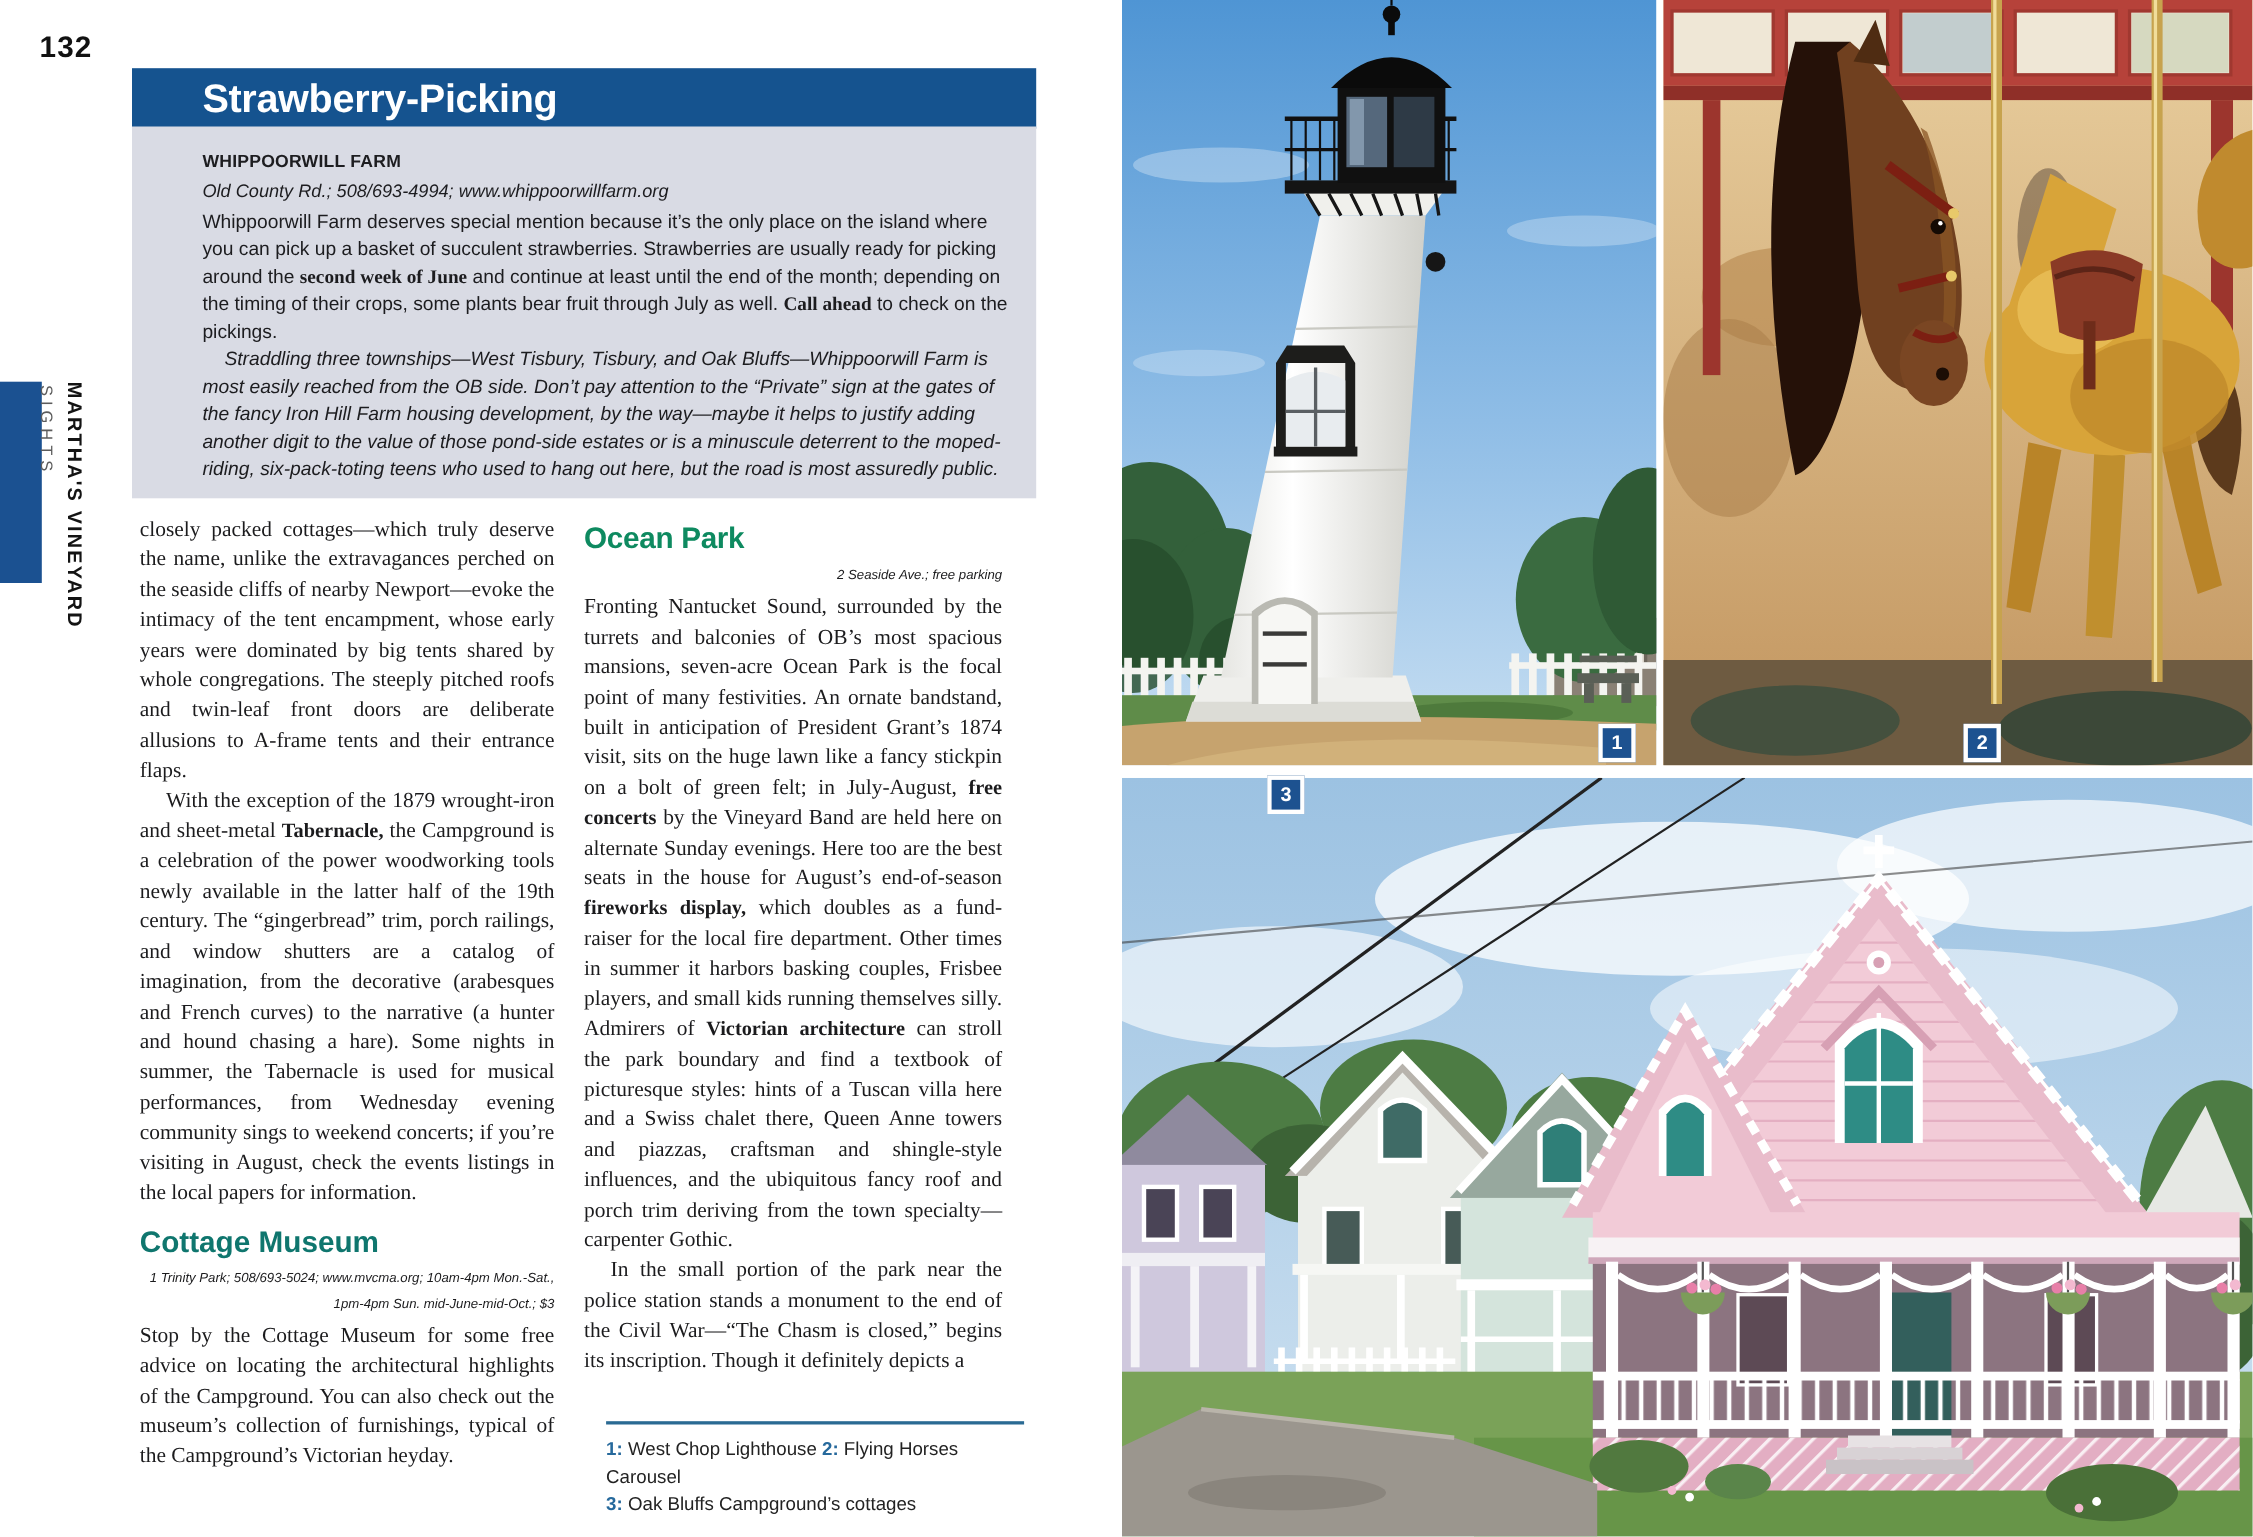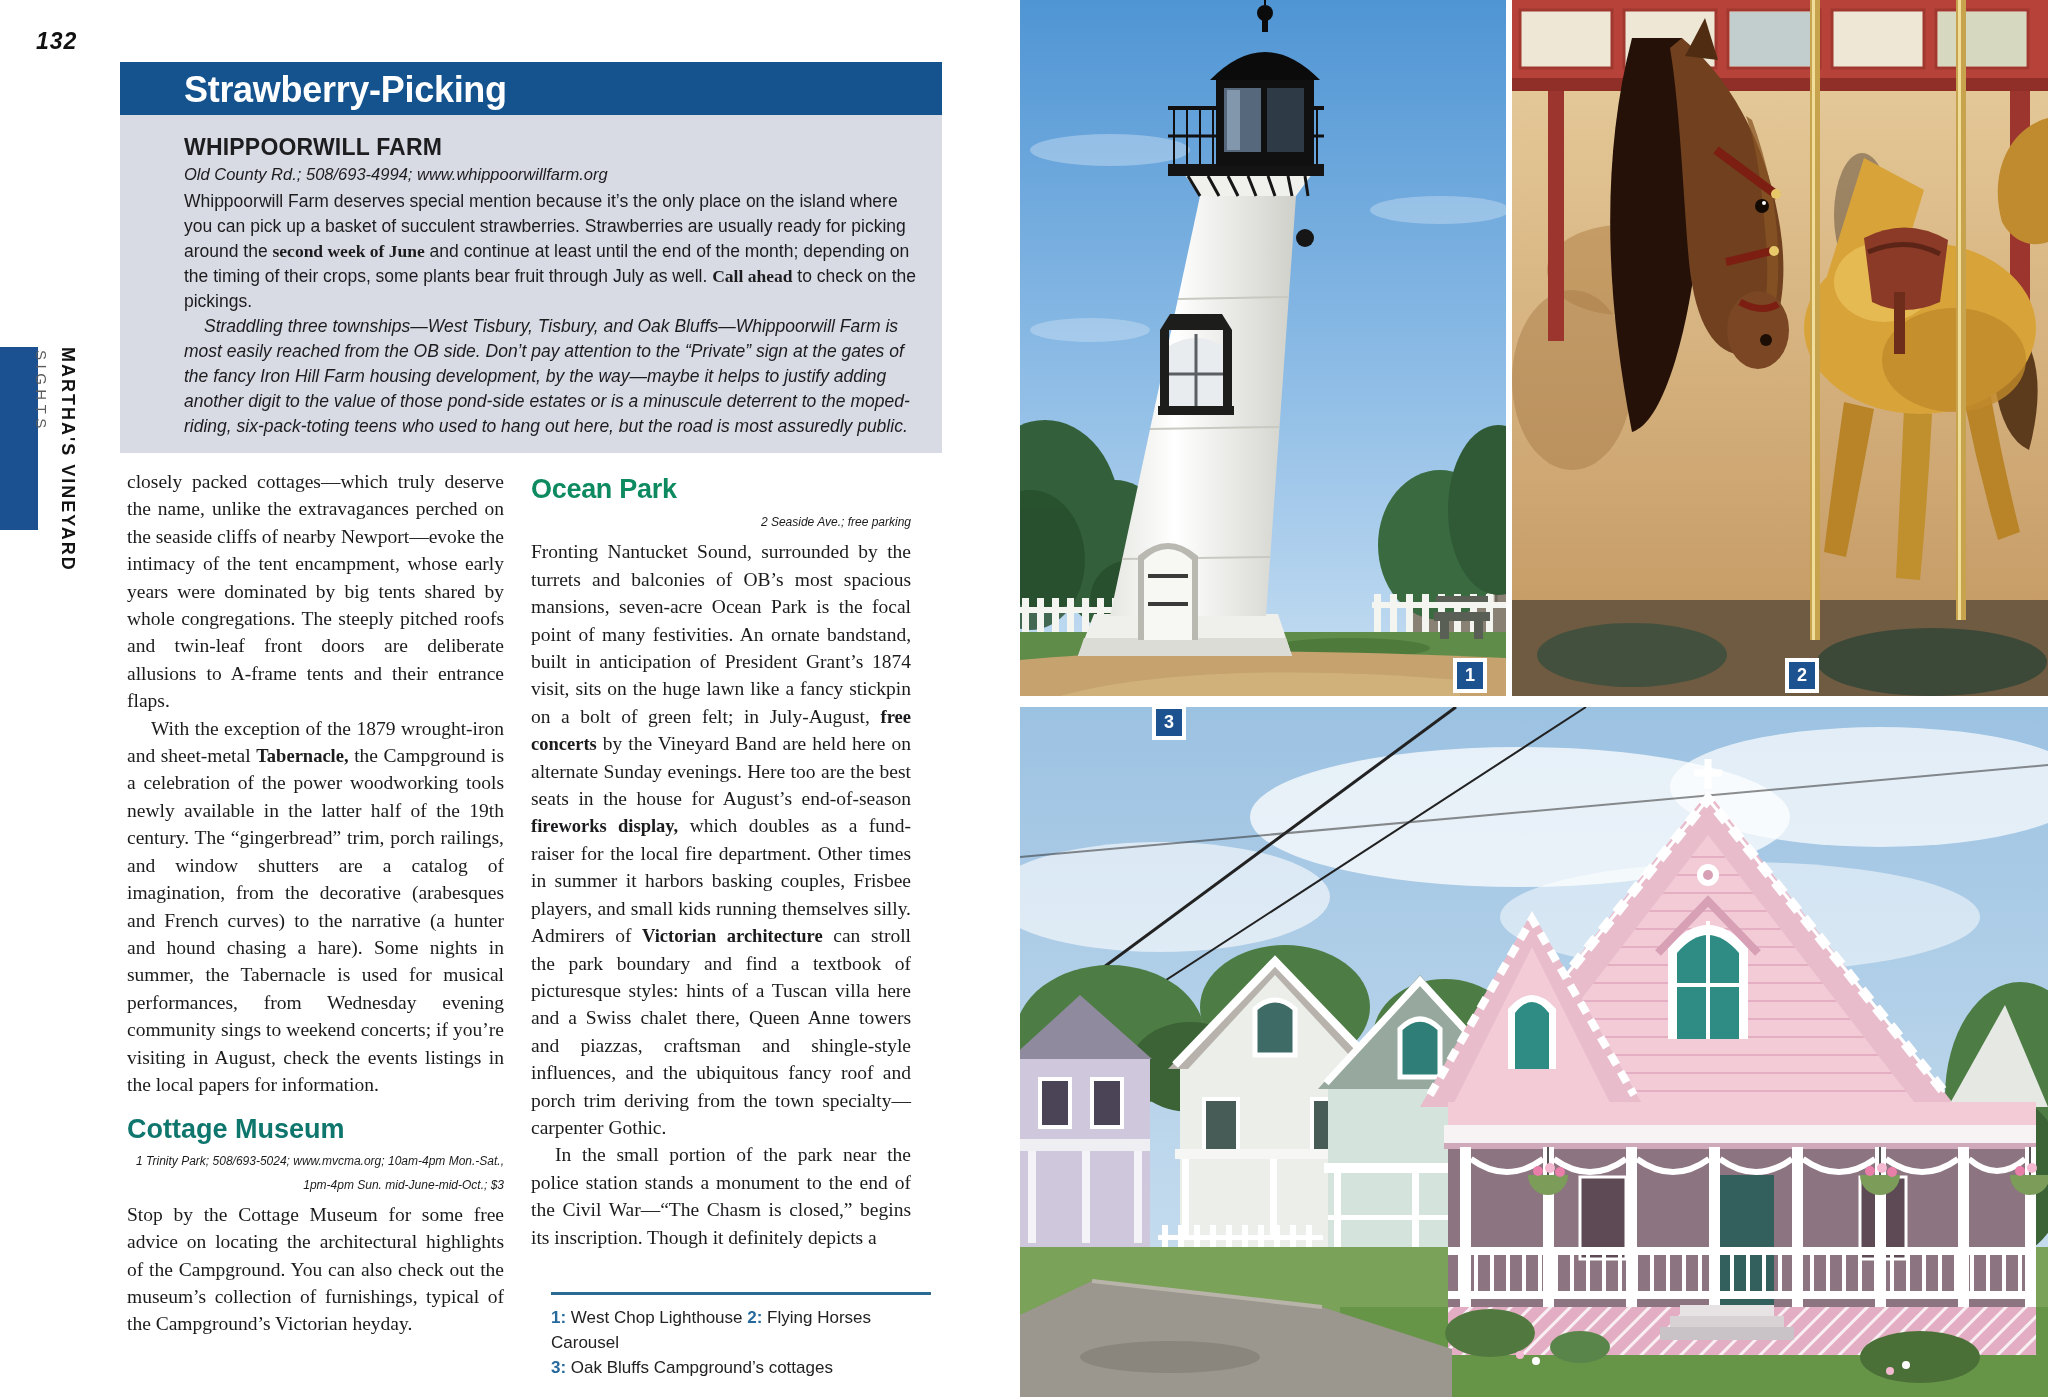--- a/index.html
+++ b/index.html
@@ -1,34 +1,34 @@
 <!DOCTYPE html>
 <html lang="en"><head>
 <meta charset="utf-8">
 <style>
   html,body{margin:0;padding:0;background:#ffffff;}
   #page{position:relative;width:2048px;height:1397px;background:#ffffff;overflow:hidden;
         font-family:"Liberation Sans",sans-serif;color:#1b1b1e;}
 
   
-  #folio{position:absolute;left:36px;top:28px;font-size:23px;font-weight:bold;letter-spacing:1px;color:#111;font-style:italic;}
+  #folio{position:absolute;left:36px;top:28px;font-size:27px;font-weight:bold;letter-spacing:1px;color:#111;}
   #side-bar{position:absolute;left:0;top:347px;width:38px;height:183px;background:#1b5191;}
   #side-region{position:absolute;left:57px;top:347px;writing-mode:vertical-rl;
                font-weight:bold;font-size:18px;letter-spacing:2px;color:#131313;}
   #side-section{position:absolute;left:33px;top:350px;writing-mode:vertical-rl;
                 font-size:15px;letter-spacing:4.5px;color:#5c5c5c;}
 
   
   #banner{position:absolute;left:120px;top:62px;width:822px;height:55px;background:#15538f;
           display:flex;align-items:center;box-sizing:border-box;padding-left:64px;}
   #banner .t{color:#ffffff;font-weight:bold;font-size:36px;letter-spacing:-0.3px;}
   #feature-box{position:absolute;left:120px;top:115px;width:822px;height:338px;background:#d9dbe4;
                box-sizing:border-box;padding:20px 24px 0 64px;overflow:hidden;
                font-size:17.5px;line-height:25px;color:#1c1c1f;}
-  #feature-box h2{margin:0 0 3px 0;font-size:23px;letter-spacing:0.2px;color:#1d1d20;}
+  #feature-box h2{margin:0 0 3px 0;font-size:16px;letter-spacing:0.2px;color:#1d1d20;}
   .details{font-style:italic;font-size:16.5px;line-height:23px;margin:0 0 3px 0;}
   #feature-box p{margin:0;}
   #feature-box p.ind{text-indent:20px;font-style:italic;}
   .run-b{font-family:Liberation Serif, serif;font-weight:bold;}
 
   
   .col{position:absolute;top:468px;font-family:"Liberation Serif",serif;font-size:19.5px;
        line-height:27.4px;text-align:justify;color:#1b1b1d;}
   .col p{margin:0;}
   .col p.ind{text-indent:24px;}

